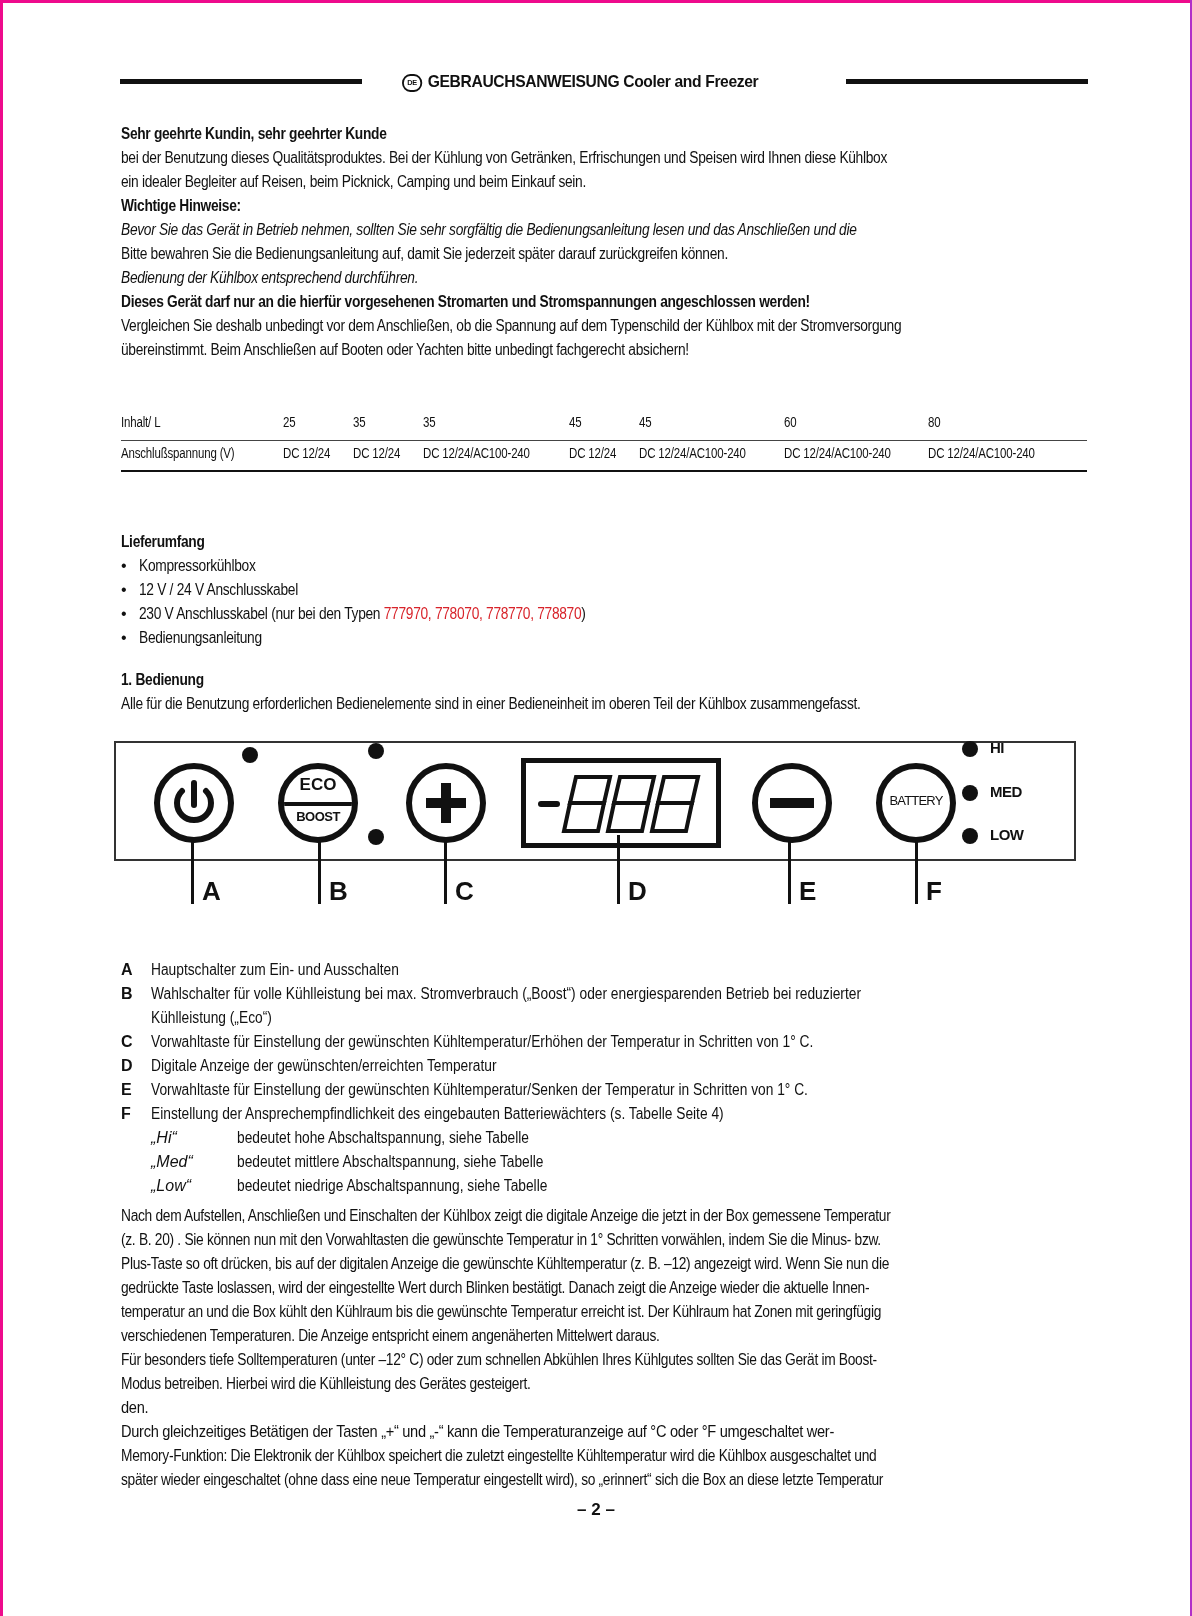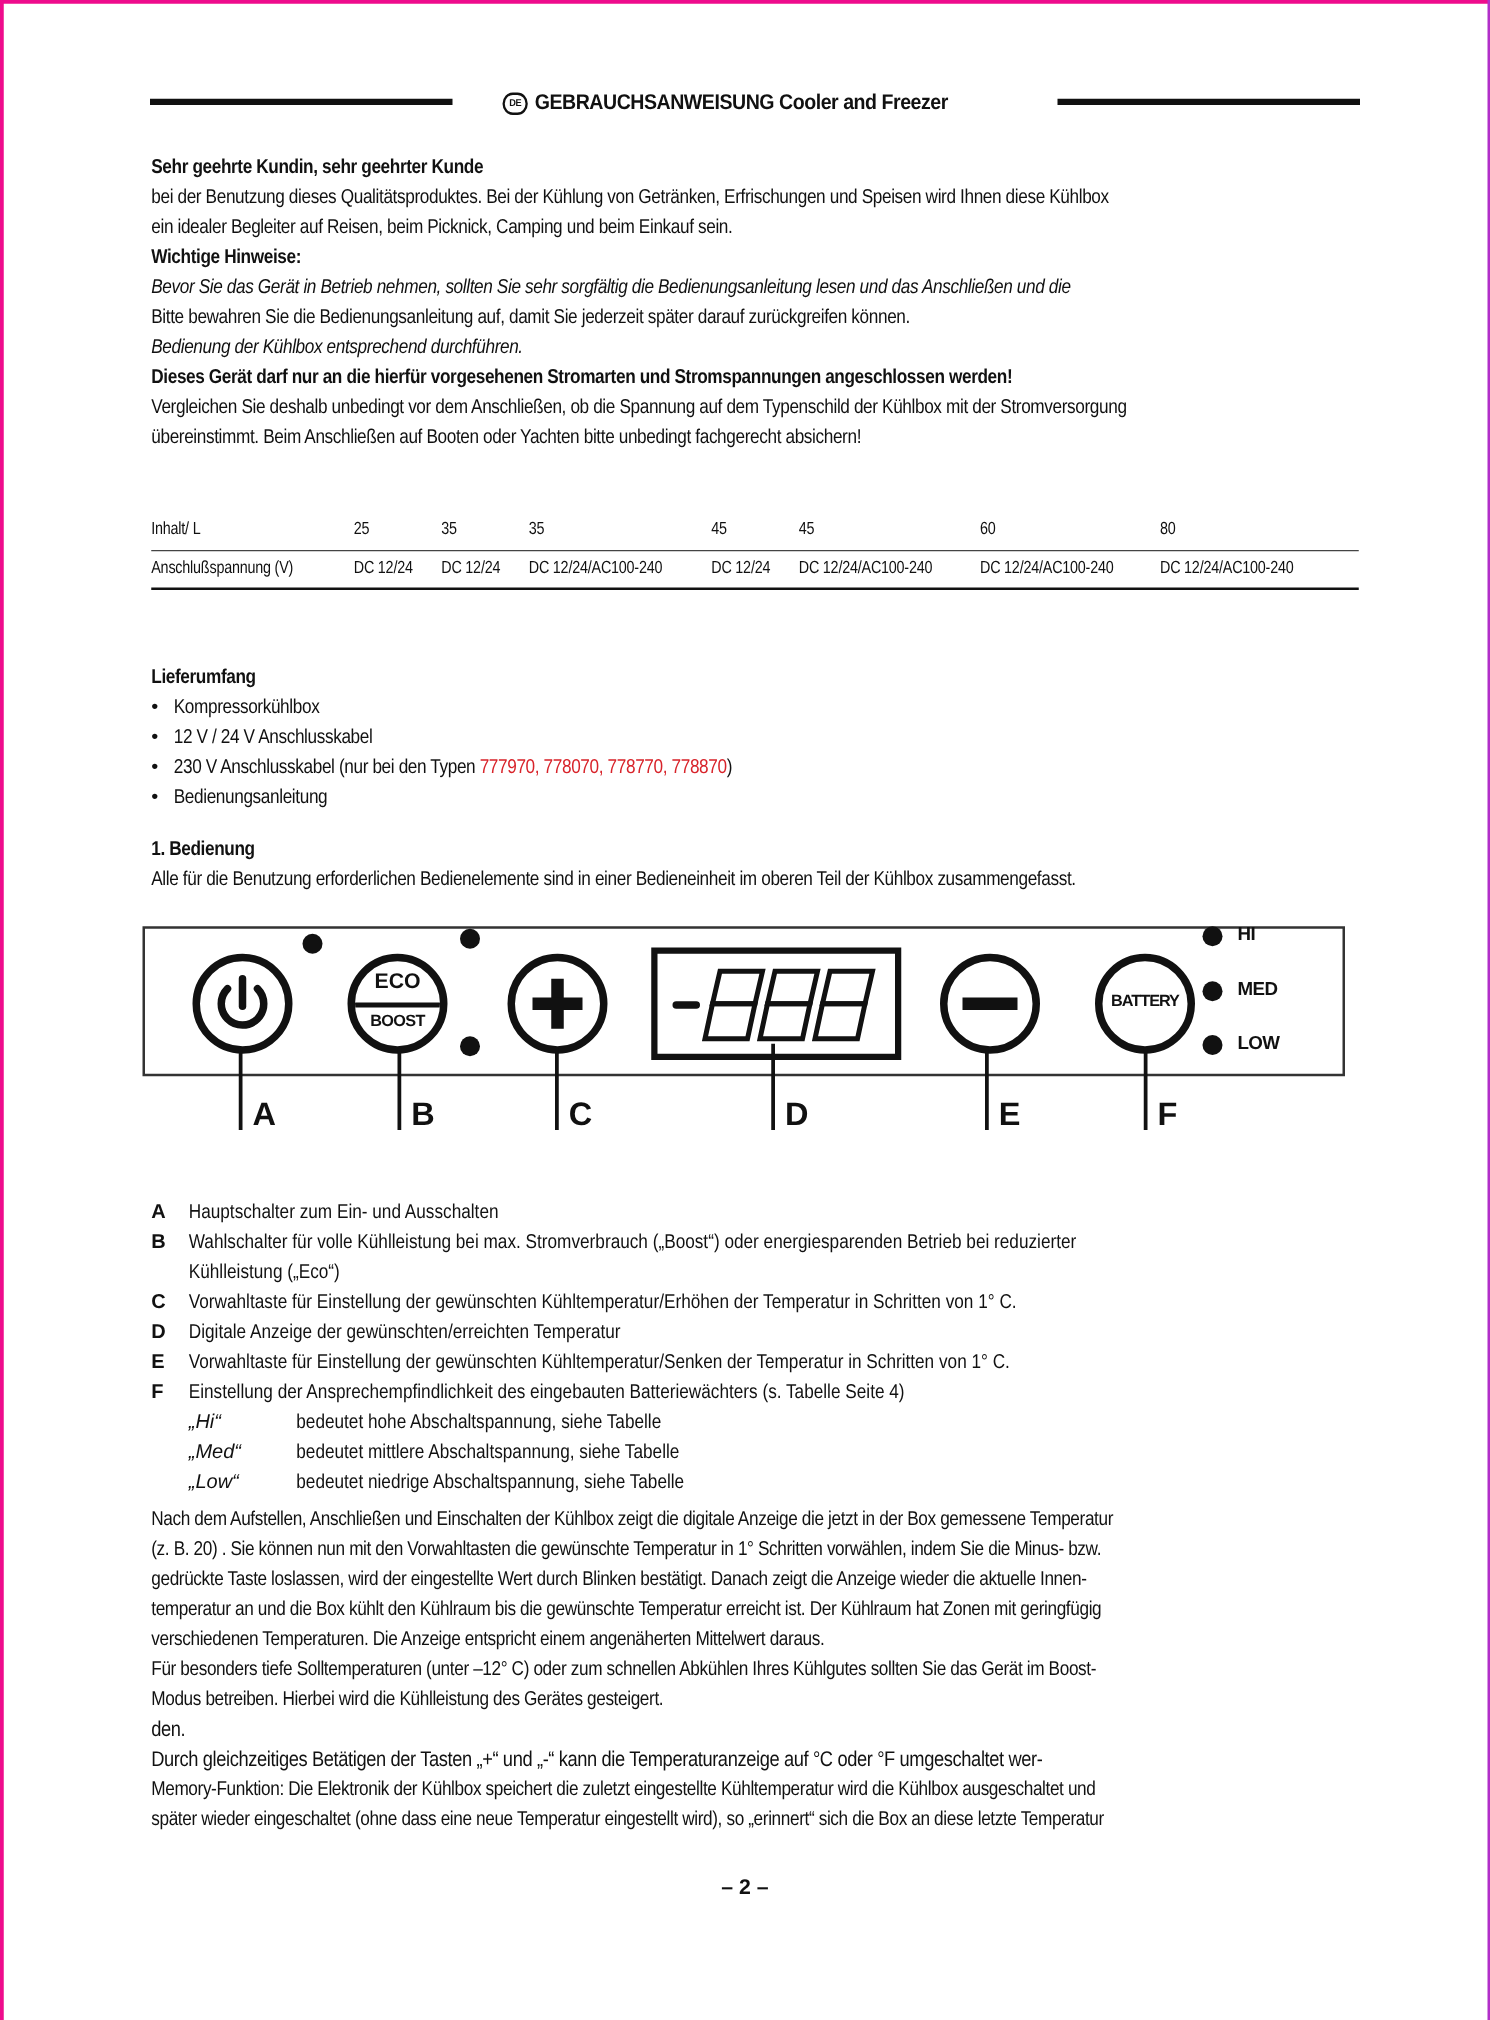--- a/index.html
+++ b/index.html
@@ -157,21 +157,21 @@
     </svg>
   </div>
 
   <div class="btn" style="left:636px;top:20px">
     <svg width="68" height="68" viewBox="0 0 68 68">
       <rect x="12" y="29" width="44" height="10" fill="#111"></rect>
     </svg>
   </div>
 
   <div class="btn" style="left:760px;top:20px">
-    <div style="position:absolute;left:-6px;right:-6px;top:24px;text-align:center;font-size:13px;font-weight:bold;letter-spacing:-0.8px">BATTERY</div>
+    <div style="position:absolute;left:-6px;right:-6px;top:24px;text-align:center;font-size:13px;font-weight:normal;letter-spacing:-0.8px">BATTERY</div>
   </div>
   <div class="led" style="left:846px;top:-2px"></div>
   <div class="lvl-label" style="left:874px;top:-4px">HI</div>
   <div class="led" style="left:846px;top:42px"></div>
   <div class="lvl-label" style="left:874px;top:40px">MED</div>
   <div class="led" style="left:846px;top:85px"></div>
   <div class="lvl-label" style="left:874px;top:83px">LOW</div>
 </div>
 
 <div class="leader" style="left:191px;top:838px;height:66px"></div>
@@ -196,20 +196,21 @@
   <div class="li"><span class="k">E</span><span class="cond">Vorwahltaste für Einstellung der gewünschten Kühltemperatur/Senken der Temperatur in  Schritten von 1° C.</span></div>
   <div class="li"><span class="k">F</span><span class="cond">Einstellung der Ansprechempfindlichkeit des eingebauten Batteriewächters (s. Tabelle Seite 4)</span></div>
   <div class="sub"><span class="q">„Hi“</span><span class="cond">bedeutet hohe Abschaltspannung, siehe Tabelle</span></div>
   <div class="sub"><span class="q">„Med“</span><span class="cond">bedeutet mittlere Abschaltspannung, siehe Tabelle</span></div>
   <div class="sub"><span class="q">„Low“</span><span class="cond">bedeutet niedrige  Abschaltspannung, siehe Tabelle</span></div>
 </div>
 
 <div class="block" style="top:1204px">
   <p class="p"><span class="cond">Nach dem Aufstellen, Anschließen und Einschalten der Kühlbox zeigt die digitale Anzeige die jetzt in der Box gemessene Temperatur</span></p>
   <p class="p"><span class="cond">(z. B.  20) . Sie können nun mit den  Vorwahltasten die gewünschte Temperatur in 1° Schritten vorwählen, indem Sie die Minus- bzw.</span></p>
+  <p class="p"><span class="cond">Plus-Taste so oft drücken, bis auf der digitalen Anzeige die gewünschte Kühltemperatur (z. B. –12) angezeigt wird. Wenn Sie nun die</span></p>
   <p class="p"><span class="cond">gedrückte Taste loslassen, wird der eingestellte Wert durch Blinken bestätigt. Danach zeigt die Anzeige wieder die aktuelle Innen-</span></p>
   <p class="p"><span class="cond">temperatur an und die Box kühlt den Kühlraum bis die gewünschte Temperatur erreicht ist. Der Kühlraum hat Zonen mit geringfügig</span></p>
   <p class="p"><span class="cond">verschiedenen Temperaturen. Die Anzeige entspricht einem angenäherten Mittelwert daraus.</span></p>
   <p class="p"><span class="cond">Für besonders tiefe Solltemperaturen (unter –12° C) oder zum schnellen Abkühlen Ihres Kühlgutes sollten Sie das Gerät im Boost-</span></p>
   <p class="p"><span class="cond">Modus betreiben. Hierbei wird die Kühlleistung des Gerätes gesteigert.</span></p>
   <p class="p" style="font-size:17px"><span class="cond">den.</span></p>
   <p class="p" style="font-size:17px"><span class="cond">Durch gleichzeitiges Betätigen der Tasten „+“ und „-“ kann die Temperaturanzeige  auf °C oder °F umgeschaltet wer-</span></p>
   <p class="p"><span class="cond">Memory-Funktion: Die Elektronik der Kühlbox speichert die zuletzt eingestellte Kühltemperatur wird die Kühlbox ausgeschaltet und</span></p>
   <p class="p"><span class="cond">später wieder eingeschaltet (ohne dass eine neue Temperatur eingestellt wird), so „erinnert“ sich die Box an diese letzte Temperatur</span></p>
 </div>

